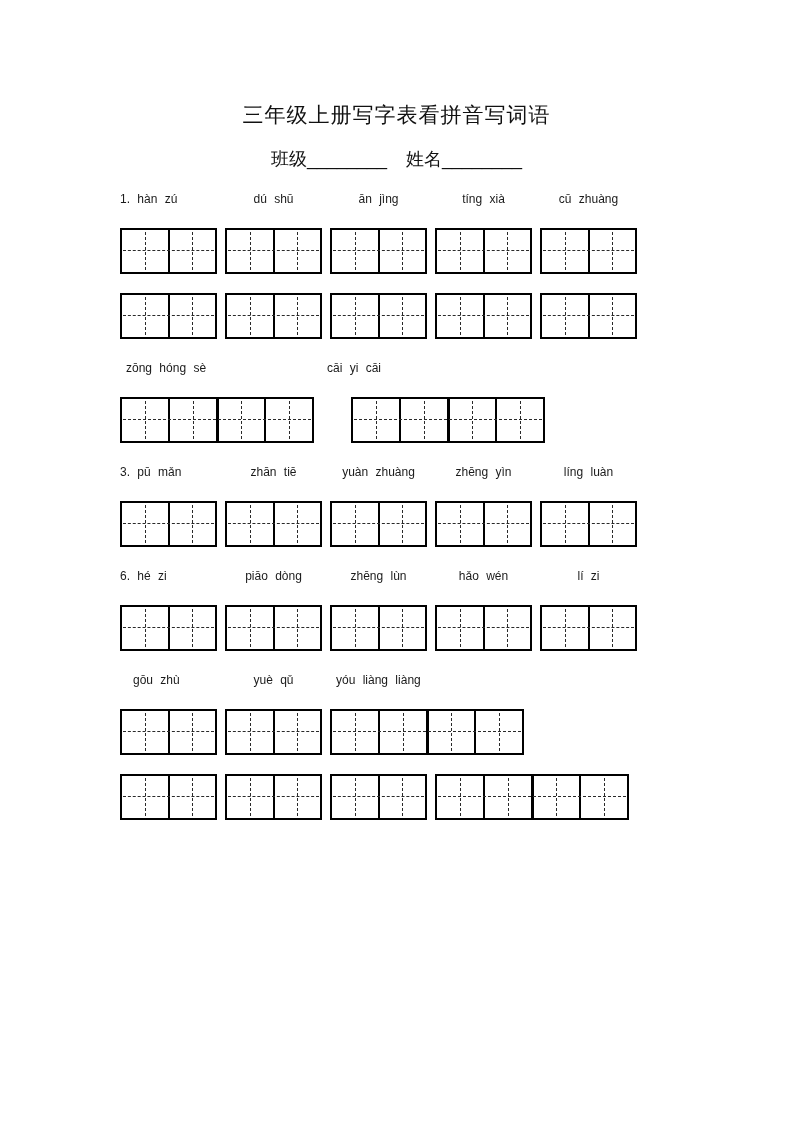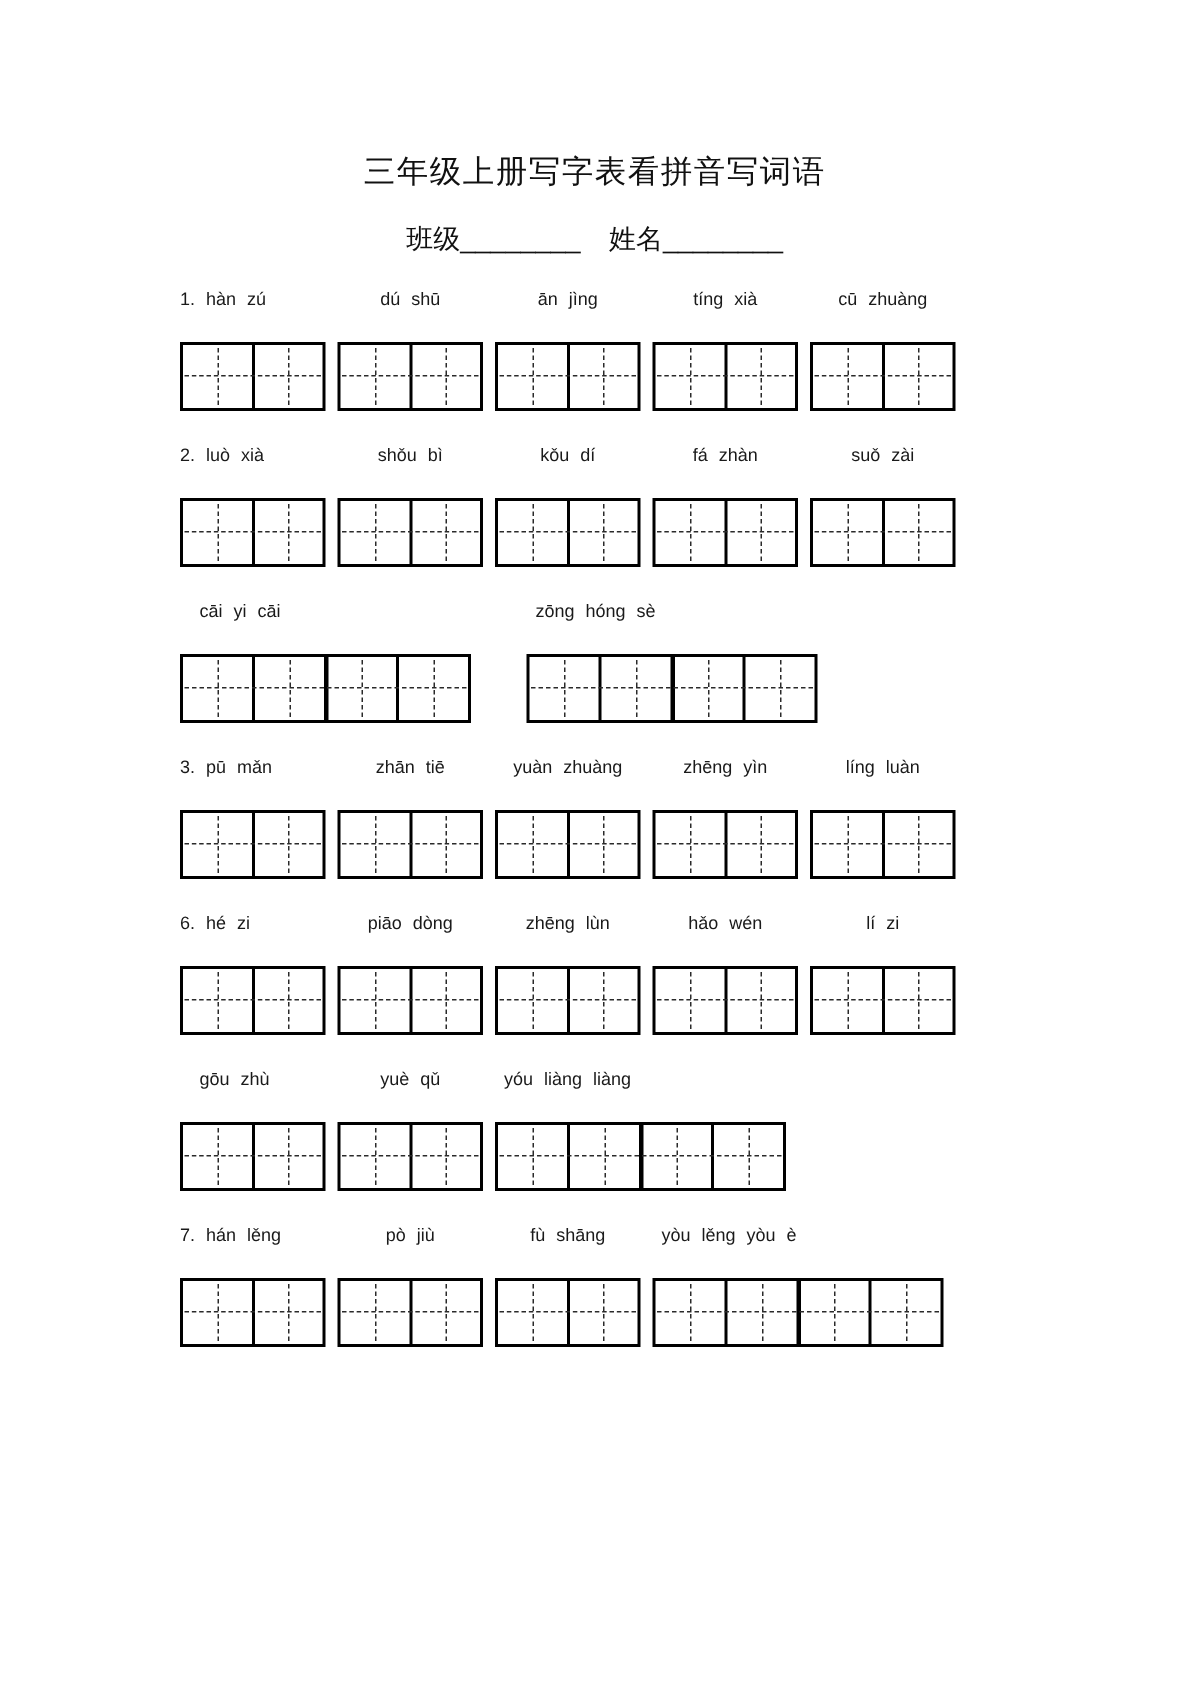--- a/index.html
+++ b/index.html
@@ -151,27 +151,20 @@
             <div class="cell"></div>
             <div class="cell"></div>
           </div>
           <div class="grid-group" style="width: 97px;">
             <div class="cell"></div>
             <div class="cell"></div>
           </div>
         </div>
       </div>
       <div class="block">
-        <div class="pinyin-row">
-          <span class="pg left" style="width: 97px; margin-right: 8px;">2. luò xià</span>
-          <span class="pg" style="width: 97px; margin-right: 8px;">shǒu bì</span>
-          <span class="pg" style="width: 97px; margin-right: 8px;">kǒu dí</span>
-          <span class="pg" style="width: 97px; margin-right: 8px;">fá zhàn</span>
-          <span class="pg" style="width: 97px;">suǒ zài</span>
-        </div>
         <div class="grid-row">
           <div class="grid-group" style="width: 97px; margin-right: 8px;">
             <div class="cell"></div>
             <div class="cell"></div>
           </div>
           <div class="grid-group" style="width: 97px; margin-right: 8px;">
             <div class="cell"></div>
             <div class="cell"></div>
           </div>
           <div class="grid-group" style="width: 97px; margin-right: 8px;">
@@ -183,22 +176,22 @@
             <div class="cell"></div>
           </div>
           <div class="grid-group" style="width: 97px;">
             <div class="cell"></div>
             <div class="cell"></div>
           </div>
         </div>
       </div>
       <div class="block">
         <div class="pinyin-row">
+          <span class="pg left pad6" style="width: 194px;">zōng hóng sè</span>
           <span class="pg left pad13" style="width: 194px; margin-right: 37px;">cāi yi cāi</span>
-          <span class="pg left pad6" style="width: 194px;">zōng hóng sè</span>
         </div>
         <div class="grid-row">
           <div class="grid-group" style="width: 194px; margin-right: 37px;">
             <div class="cell"></div>
             <div class="cell thick"></div>
             <div class="cell"></div>
             <div class="cell"></div>
           </div>
           <div class="grid-group" style="width: 194px;">
             <div class="cell"></div>
@@ -287,26 +280,20 @@
           </div>
           <div class="grid-group" style="width: 194px;">
             <div class="cell"></div>
             <div class="cell thick"></div>
             <div class="cell"></div>
             <div class="cell"></div>
           </div>
         </div>
       </div>
       <div class="block">
-        <div class="pinyin-row">
-          <span class="pg left" style="width: 97px; margin-right: 8px;">7. hán lěng</span>
-          <span class="pg" style="width: 97px; margin-right: 8px;">pò jiù</span>
-          <span class="pg" style="width: 97px; margin-right: 8px;">fù shāng</span>
-          <span class="pg left pad6" style="width: 194px;">yòu lěng yòu è</span>
-        </div>
         <div class="grid-row">
           <div class="grid-group" style="width: 97px; margin-right: 8px;">
             <div class="cell"></div>
             <div class="cell"></div>
           </div>
           <div class="grid-group" style="width: 97px; margin-right: 8px;">
             <div class="cell"></div>
             <div class="cell"></div>
           </div>
           <div class="grid-group" style="width: 97px; margin-right: 8px;">

